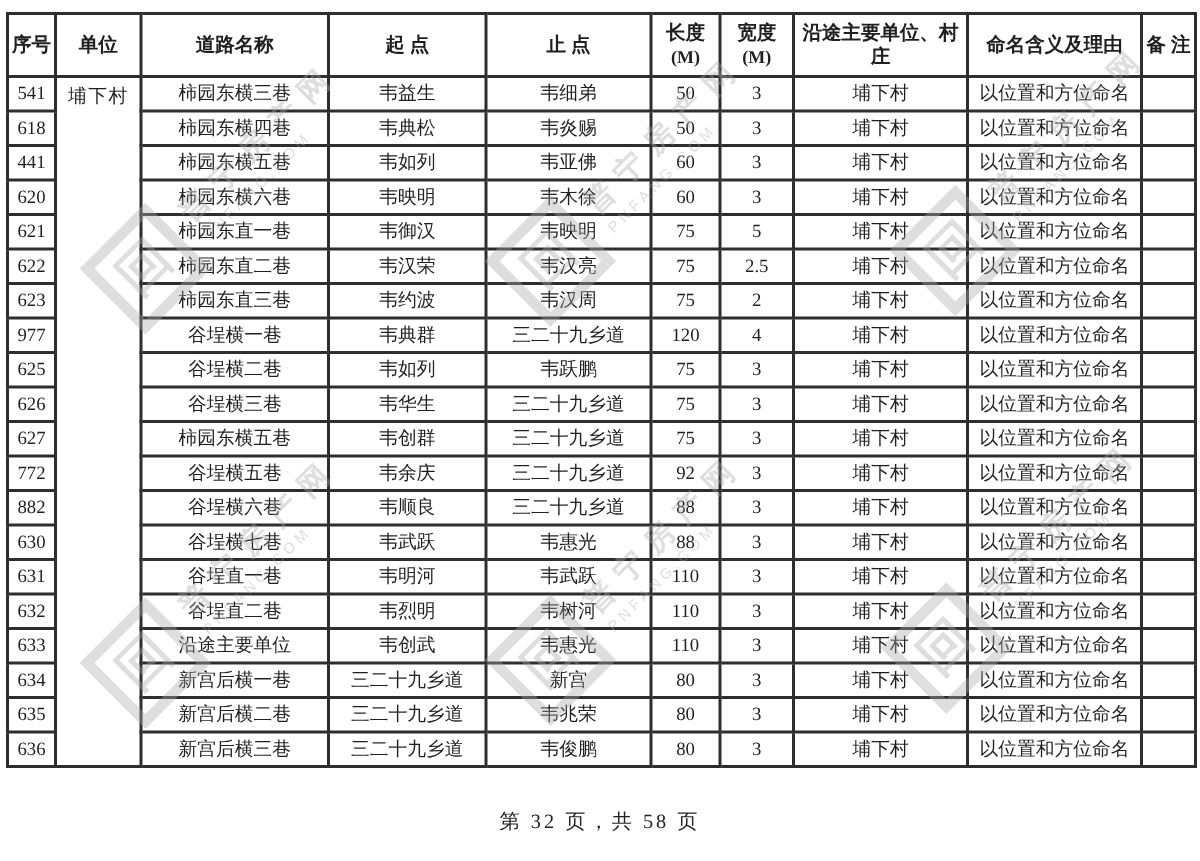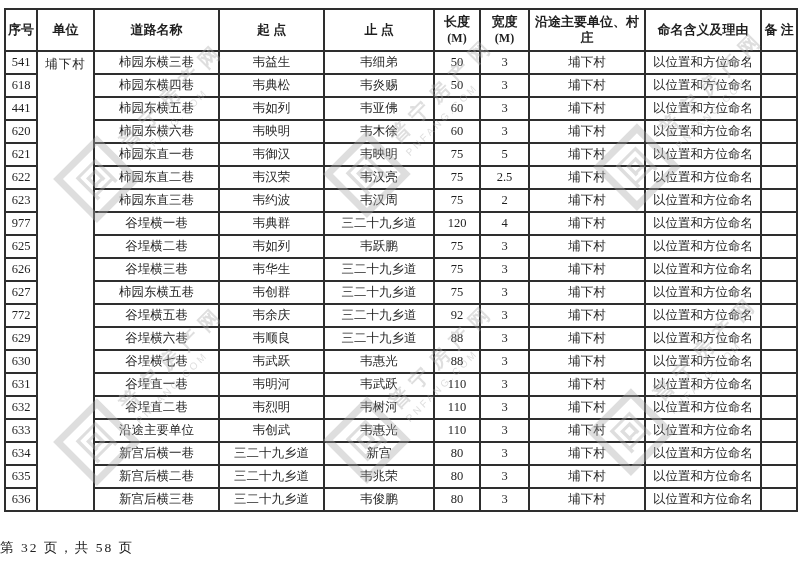--- a/index.html
+++ b/index.html
@@ -18,21 +18,21 @@
     background:transparent;
   }
   .road-table td{
     border:2px solid #2e2e2e;font-size:12.5px;text-align:center;
     height:19px;padding:1px 2px;line-height:1.15;
     white-space:nowrap;overflow:hidden;
   }
   .road-table td.unit-cell{vertical-align:top;padding-top:5px;letter-spacing:1px;}
   .road-table th .sub{font-size:12px;font-weight:bold;}
   .page-footer{
-    position:absolute;left:0;right:0;top:539px;
+    position:absolute;left:0;right:0;top:539px;text-align:center;
     font-size:13.5px;letter-spacing:2px;color:#222;
   }
   
   .wm-layer{position:absolute;inset:0;pointer-events:none;z-index:5;}
   .wm{
     position:absolute;display:flex;align-items:center;gap:12px;
     transform:rotate(-45deg);transform-origin:left center;
     color:#a9a9a9;opacity:0.38;
   }
   .wm-logo{
@@ -210,21 +210,21 @@
           <td>谷埕横五巷</td>
           <td>韦余庆</td>
           <td>三二十九乡道</td>
           <td>92</td>
           <td>3</td>
           <td>埔下村</td>
           <td>以位置和方位命名</td>
           <td></td>
         </tr>
         <tr>
-          <td>629</td>
+          <td>882</td>
           <td>谷埕横六巷</td>
           <td>韦顺良</td>
           <td>三二十九乡道</td>
           <td>88</td>
           <td>3</td>
           <td>埔下村</td>
           <td>以位置和方位命名</td>
           <td></td>
         </tr>
         <tr>

